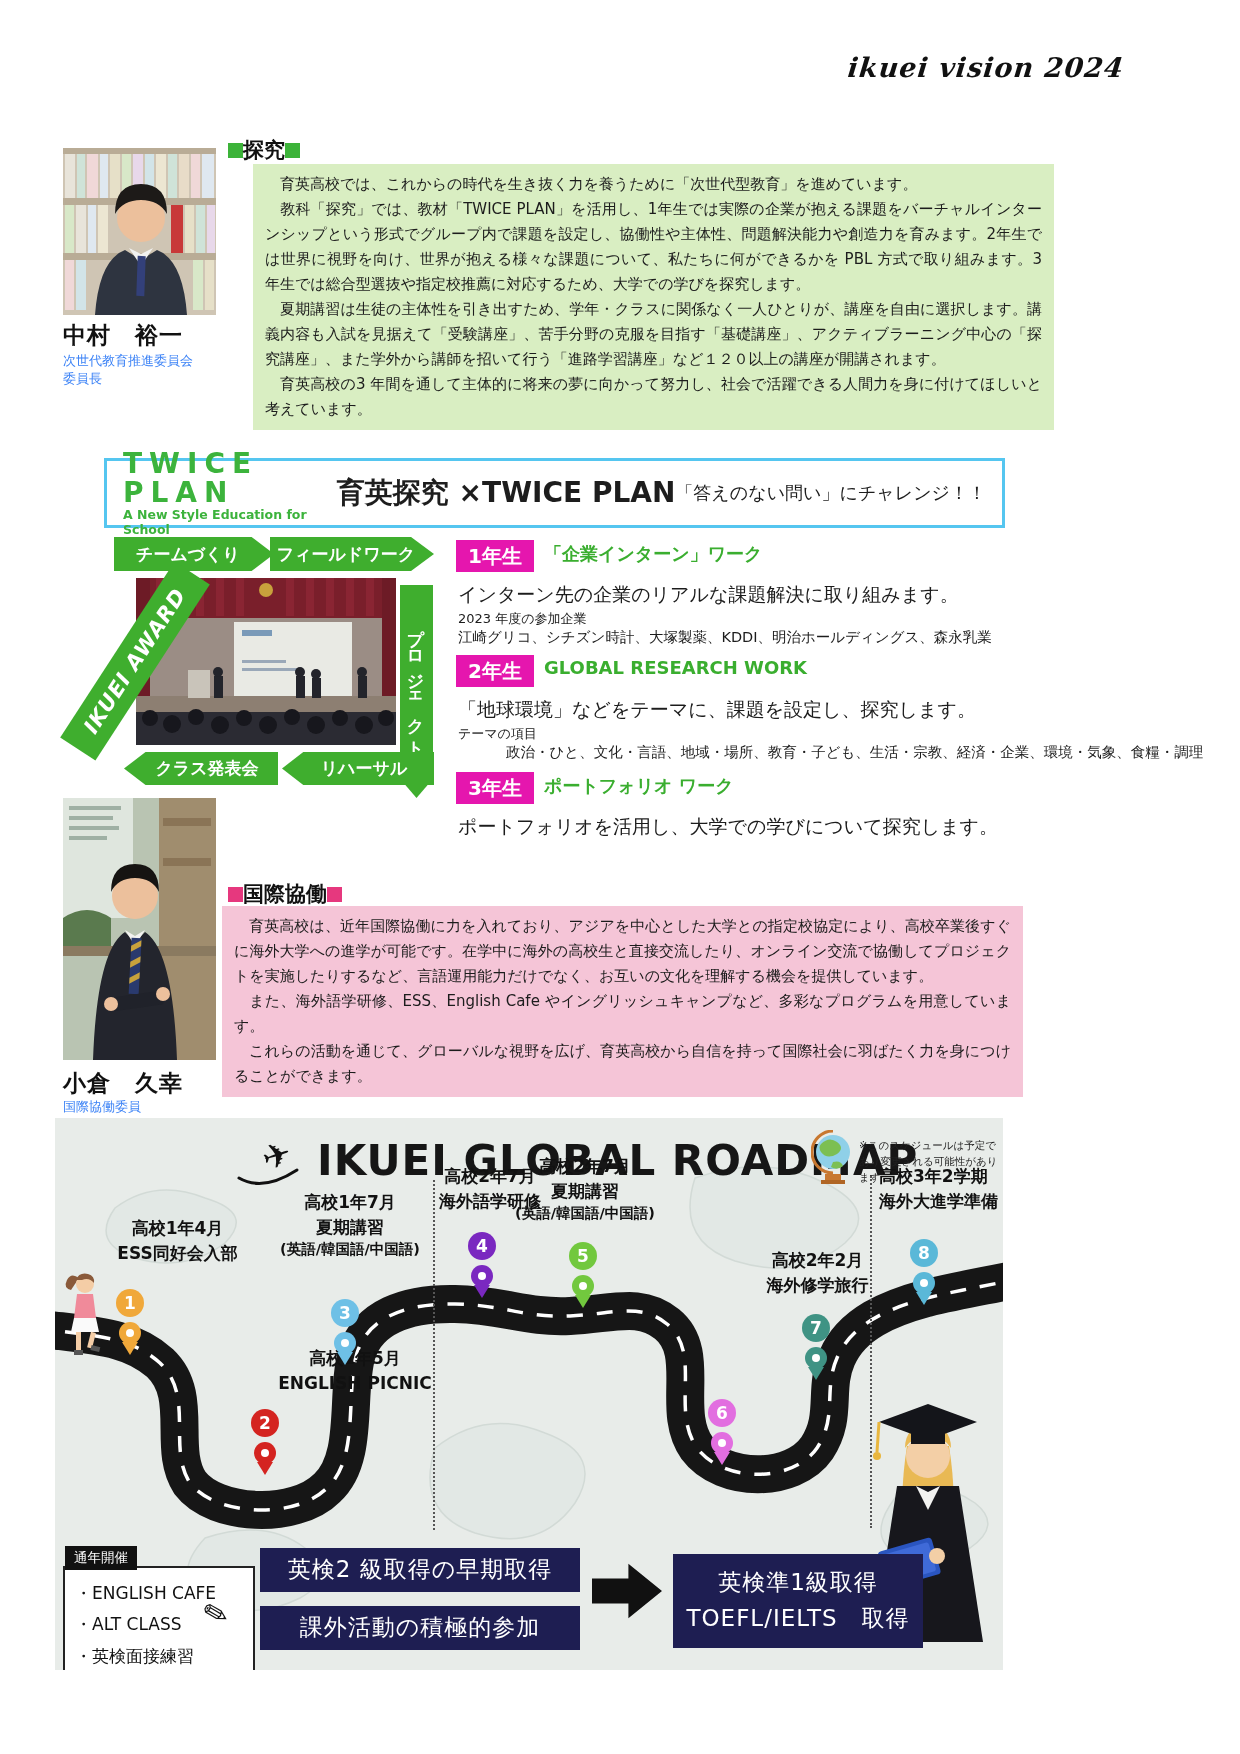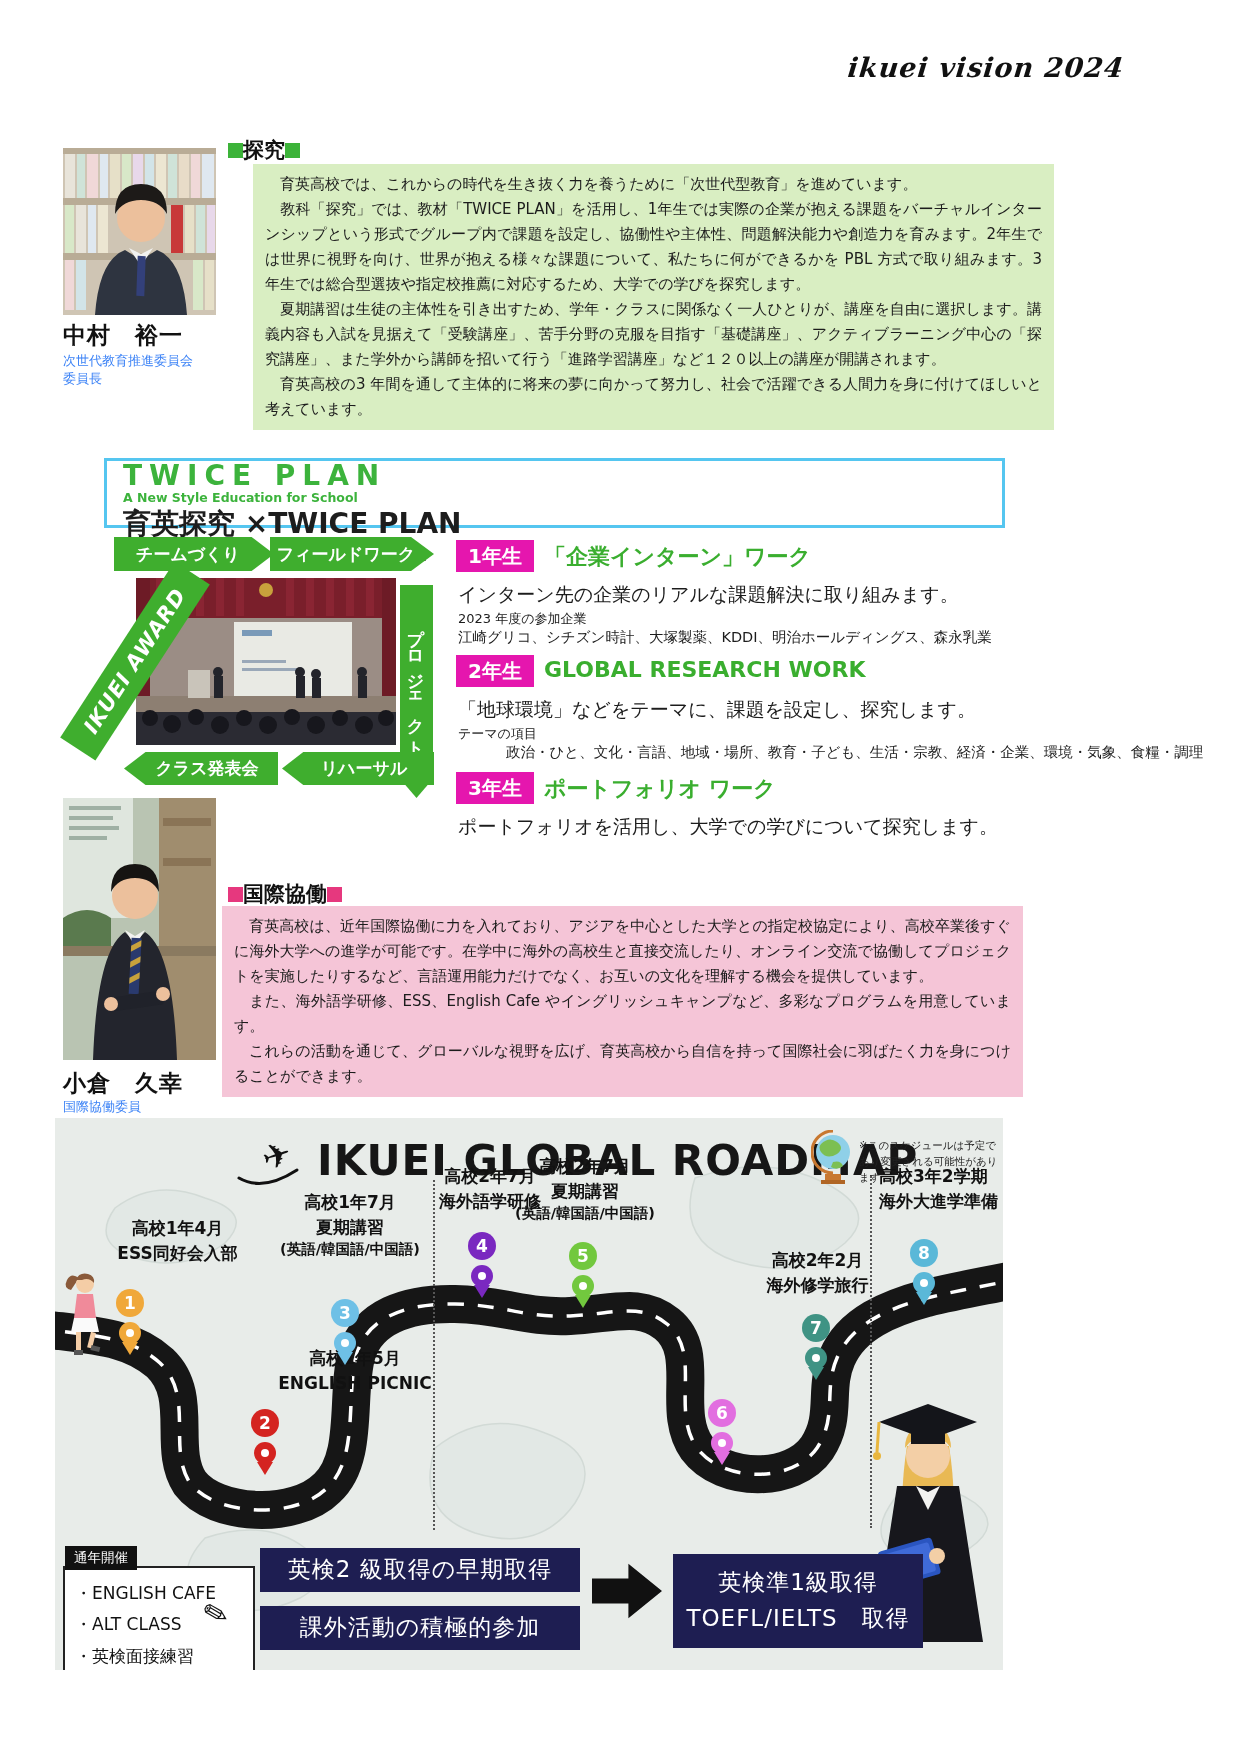--- a/index.html
+++ b/index.html
@@ -21,40 +21,40 @@
   
   .tblock{font-size:15px;line-height:25px;padding:8px 12px;text-align:justify;}
   .tblock p{margin:0;}
   .bg-green{background:#d9eec2;}
   .bg-pink{background:#f5c5d7;}
 
   .teacher-name{font-size:23px;font-weight:bold;letter-spacing:1px;color:#111;}
   .teacher-sub{font-size:13px;color:#3b82f6;line-height:1.4;}
 
   
-  .banner{border:3px solid #55c6f0;background:#fff;display:flex;align-items:flex-start;
-          justify-content:space-between;padding:0 16px;box-sizing:border-box;flex-direction:column;}
+  .banner{border:3px solid #55c6f0;background:#fff;display:flex;align-items:center;
+          justify-content:space-between;padding:0 16px;box-sizing:border-box;}
   .logo-main{color:#3cb33c;font-weight:800;font-size:28px;letter-spacing:7px;line-height:1.05;}
   .logo-sub{color:#3cb33c;font-weight:bold;font-size:12.5px;letter-spacing:0px;}
   .banner-title{font-size:28px;font-weight:bold;color:#1d1d1d;white-space:nowrap;}
   .banner-sub{font-size:18px;color:#1d1d1d;white-space:nowrap;}
 
   
   .ribbon{position:absolute;background:#3fae2e;color:#fff;font-weight:bold;font-size:17px;
           display:flex;align-items:center;justify-content:center;white-space:nowrap;}
   .rb-right{clip-path:polygon(0 0,86% 0,100% 50%,86% 100%,0 100%);padding-right:12px;}
   .rb-left{clip-path:polygon(14% 0,100% 0,100% 100%,14% 100%,0 50%);padding-left:12px;}
   .rb-vert{writing-mode:vertical-rl;clip-path:polygon(0 0,100% 0,100% 91%,50% 100%,0 91%);
            padding:10px 0 18px 0;letter-spacing:3px;font-size:17px;}
   .award{transform:rotate(-57deg);font-style:italic;font-size:21px;letter-spacing:1px;}
 
   
   .grade{position:absolute;width:78px;height:32px;background:#e516ae;color:#fff;font-size:20px;
          font-weight:bold;display:flex;align-items:center;justify-content:center;}
-  .gtitle{position:absolute;font-size:22px;font-weight:bold;color:#3aae2f;white-space:nowrap;}
+  .gtitle{position:absolute;font-size:18px;font-weight:bold;color:#3aae2f;white-space:nowrap;}
   .gdesc{position:absolute;font-size:19px;color:#1c1c1c;white-space:nowrap;}
   .gnotel{position:absolute;font-size:13px;color:#1c1c1c;}
   .gnote{position:absolute;font-size:14.5px;color:#1c1c1c;white-space:nowrap;}
 
   
   .roadmap{background:#e8ece9;overflow:hidden;}
   .rm-title{font-size:42px;font-weight:800;color:#161616;letter-spacing:1px;white-space:nowrap;}
   .rm-note{font-size:10.5px;line-height:1.5;color:#222;}
   .dotline{position:absolute;border-left:2px dotted #555;width:0;}
   .mlabel{position:absolute;text-align:center;font-weight:bold;font-size:17px;line-height:1.45;color:#111;}

